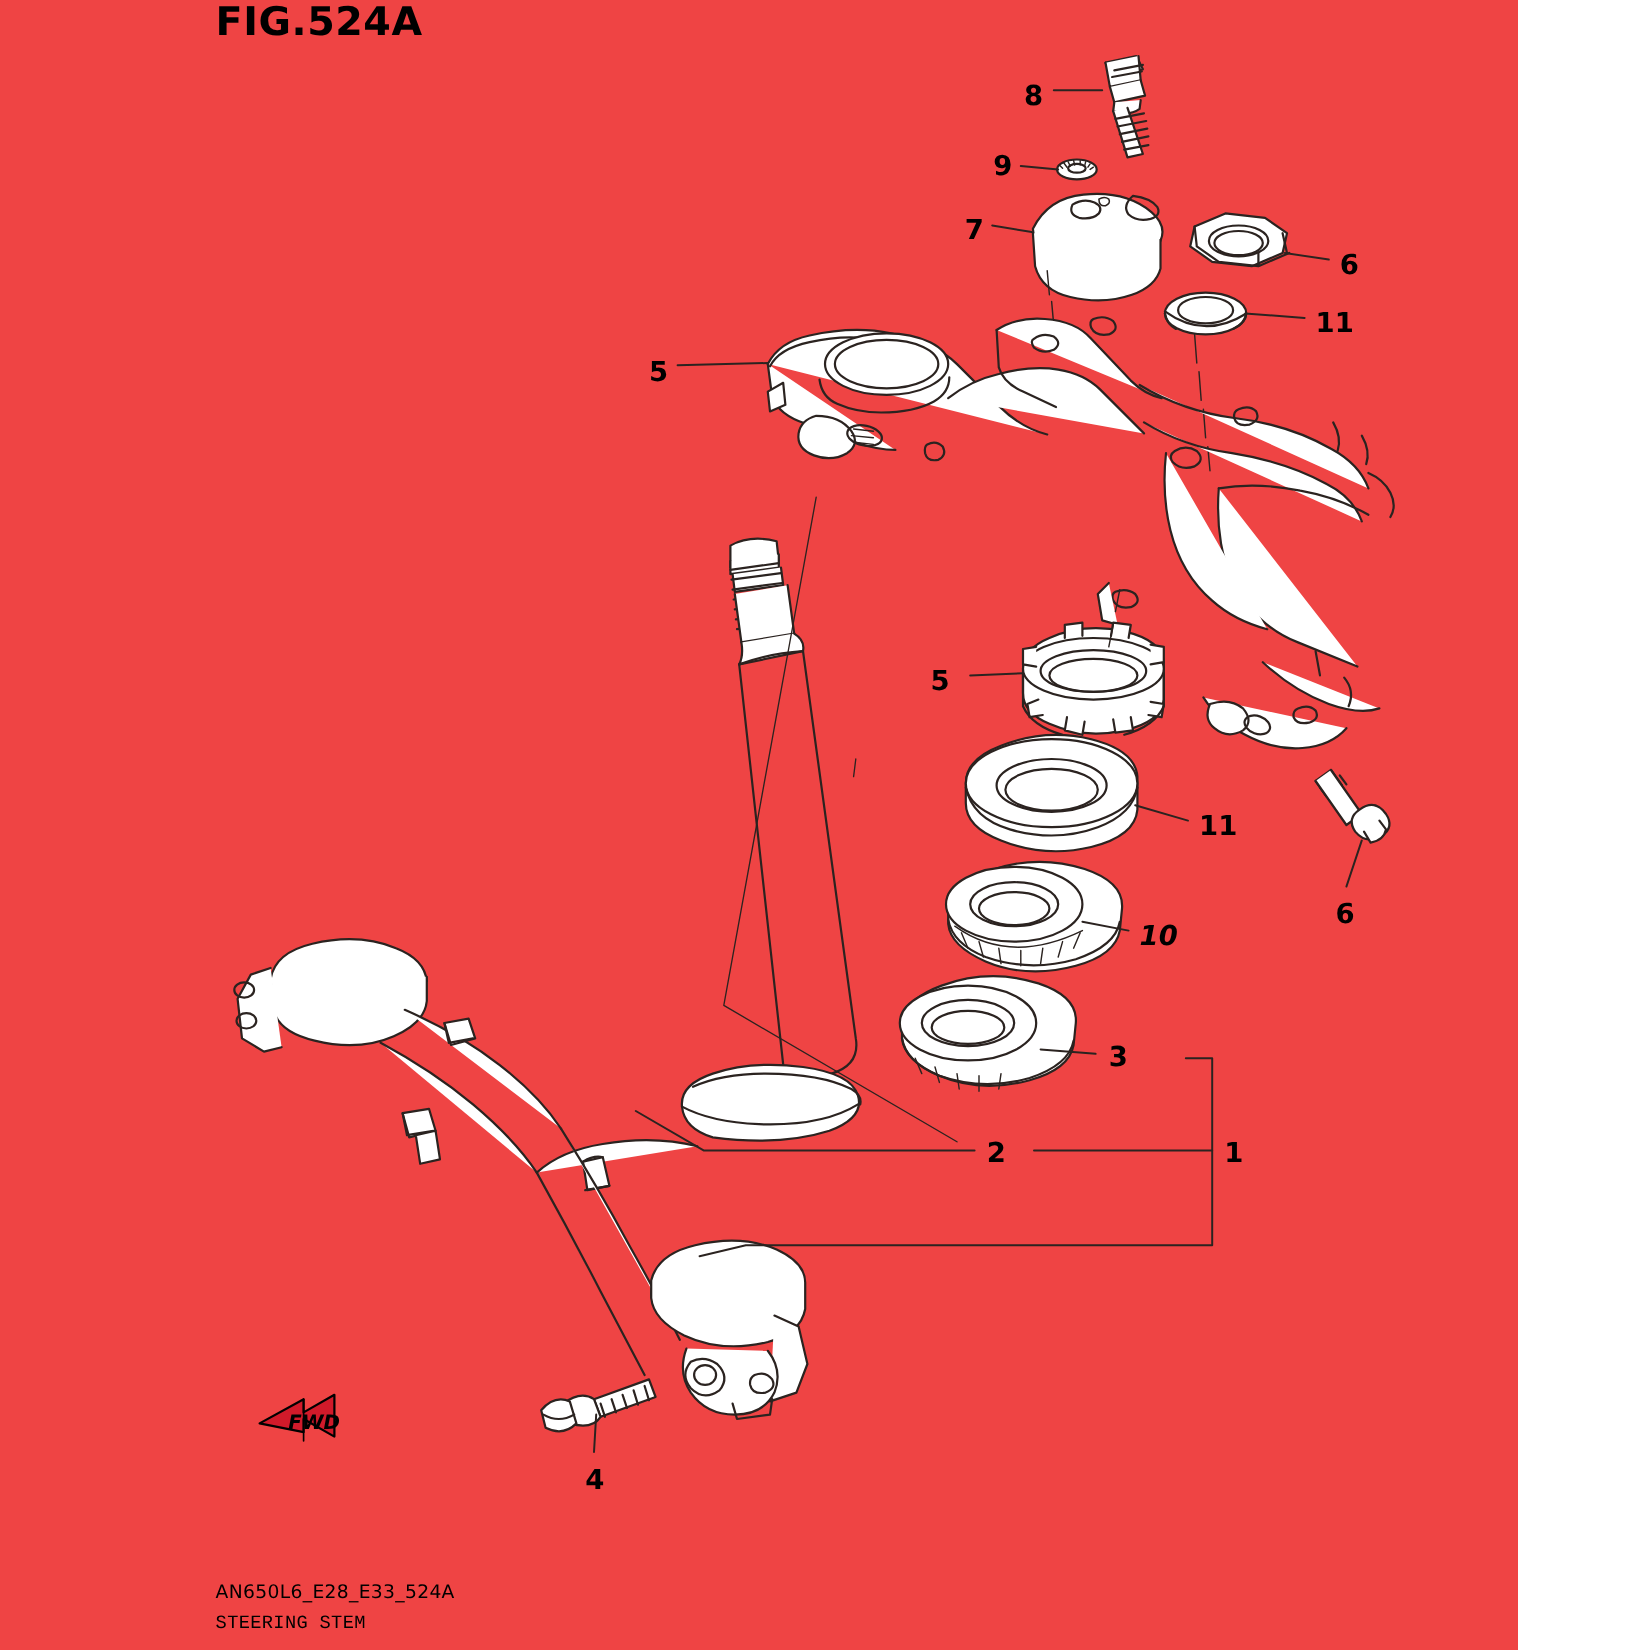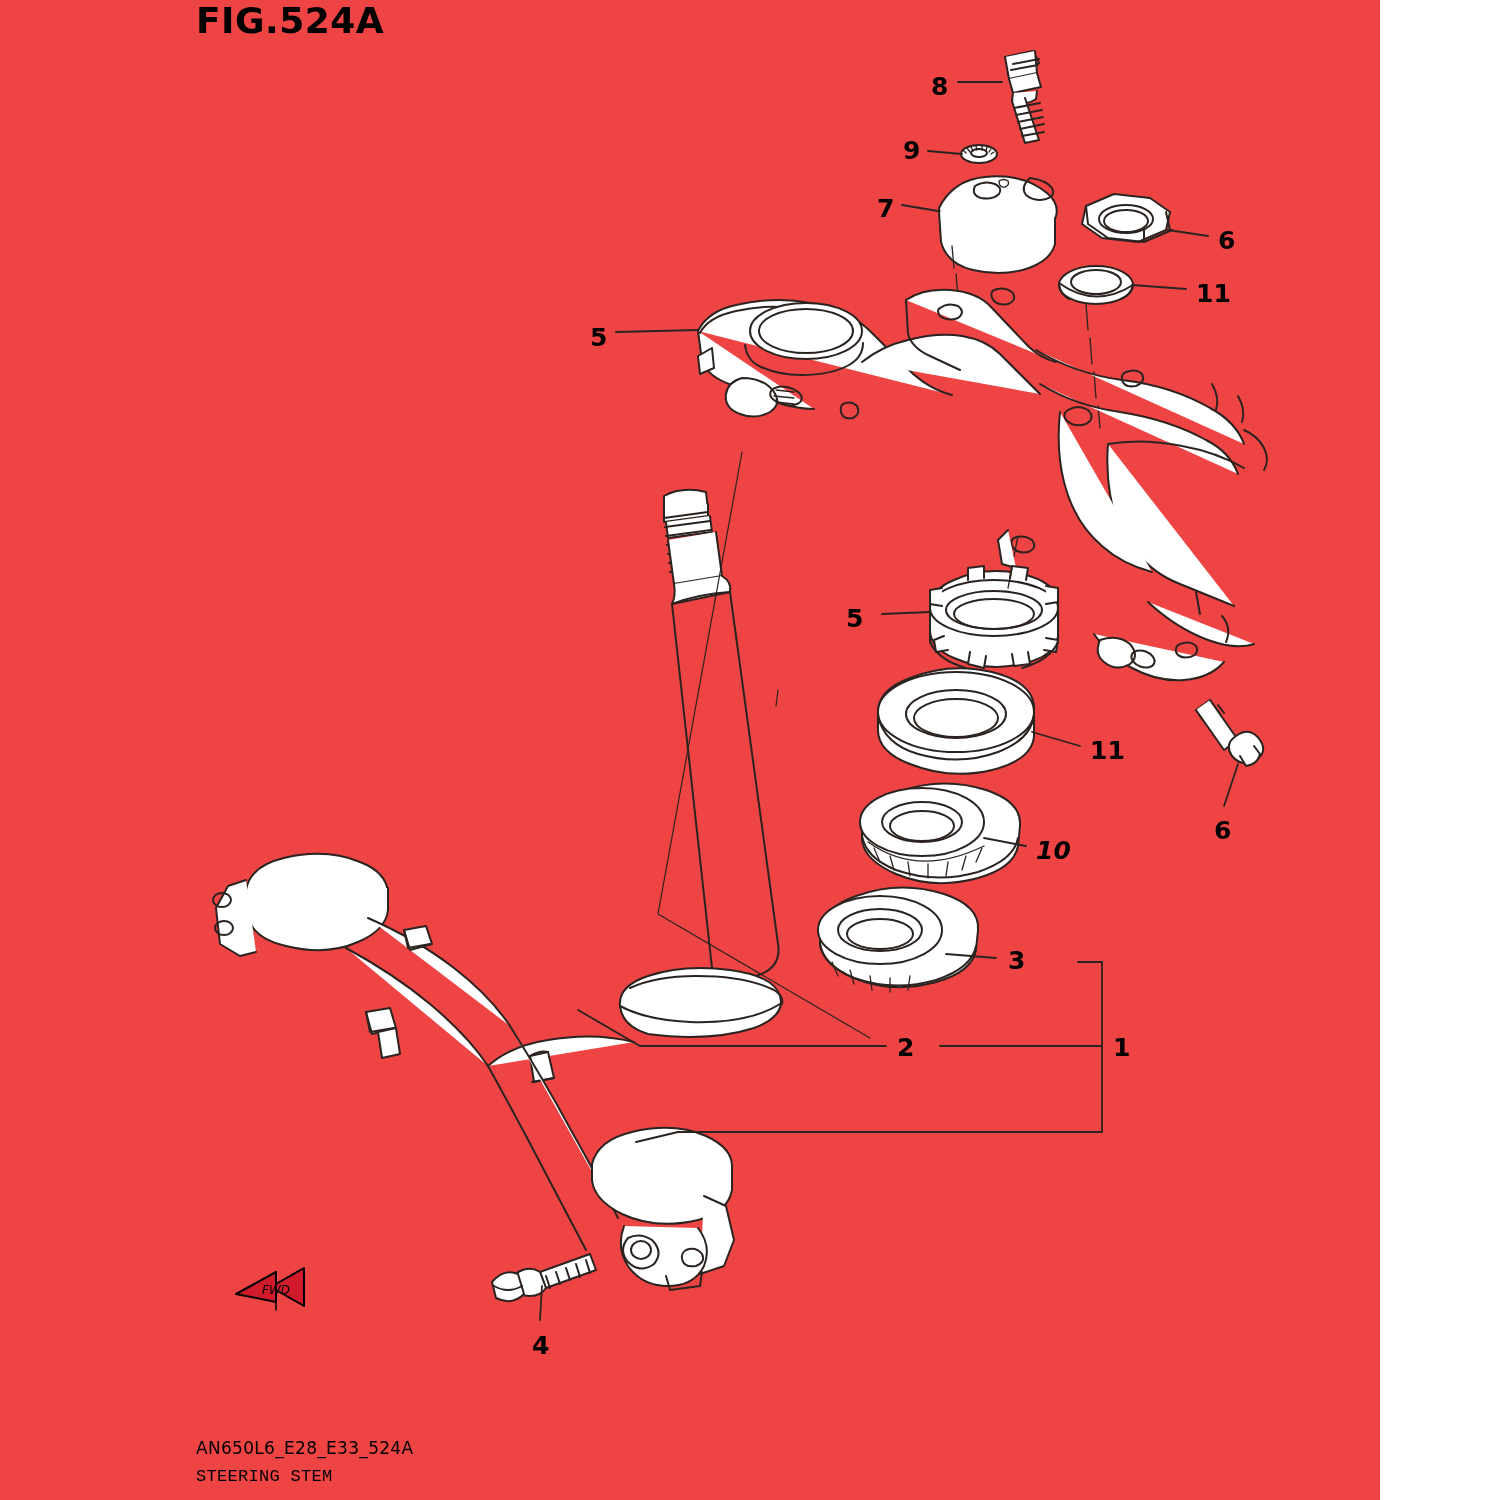--- a/index.html
+++ b/index.html
@@ -56,22 +56,22 @@
     position: absolute;
     left: 0;
     top: 0;
     width: 1500px;
     height: 1500px;
   }
   #fwd-label {
     position: absolute;
     left: 262px;
     top: 1283px;
-    font-size: 12px;
-    font-weight: normal;
+    font-size: 18px;
+    font-weight: bold;
     font-style: italic;
     color: #000000;
     font-family: "DejaVu Sans", sans-serif;
   }
 </style>
 </head>
 <body>
 
 <div id="page">
 

